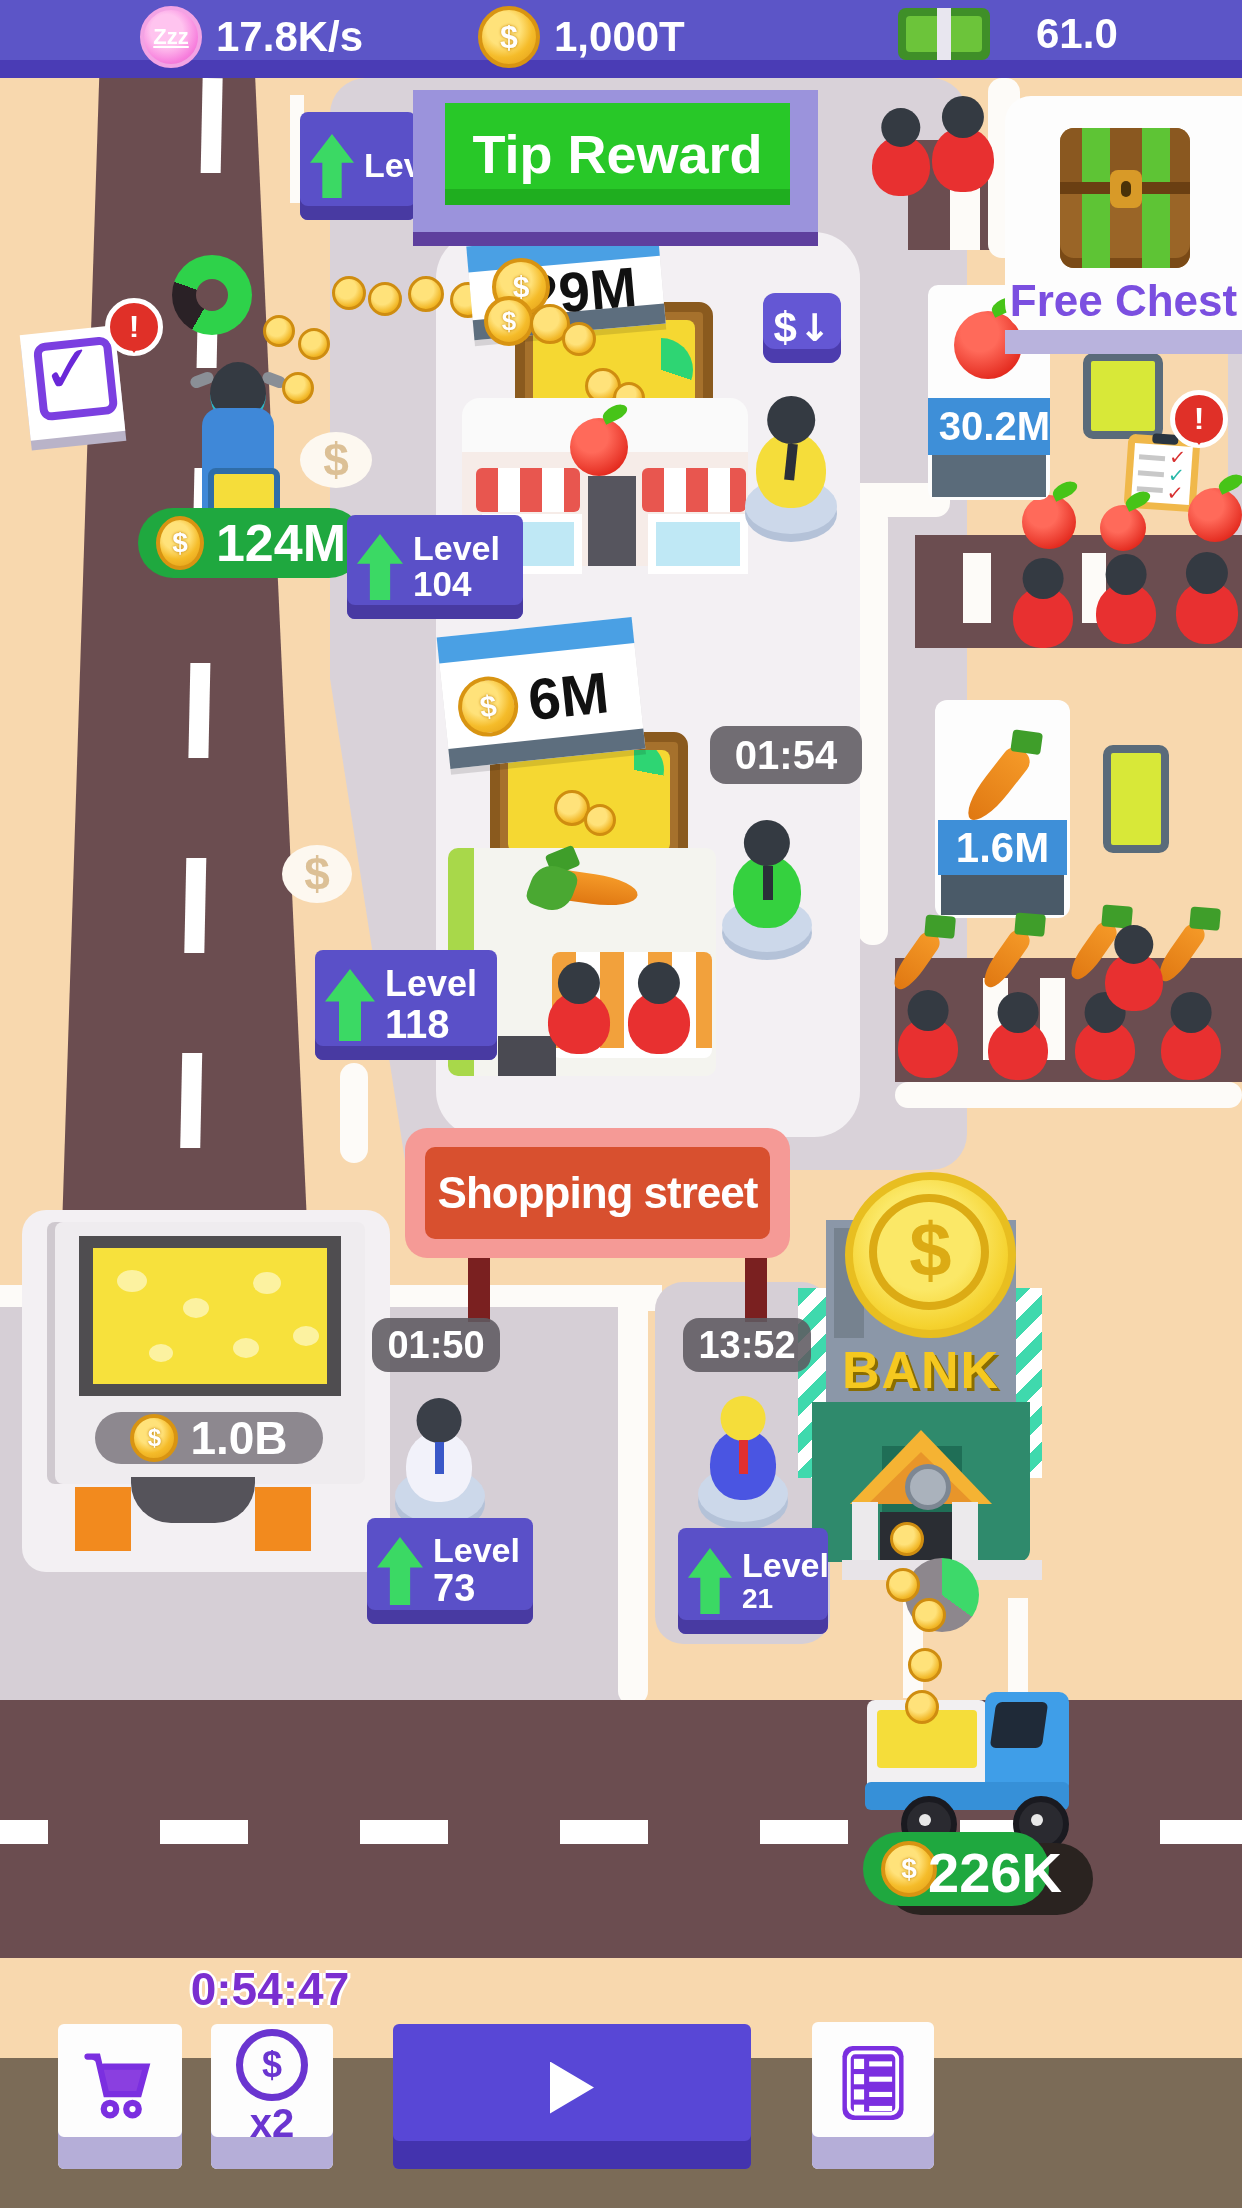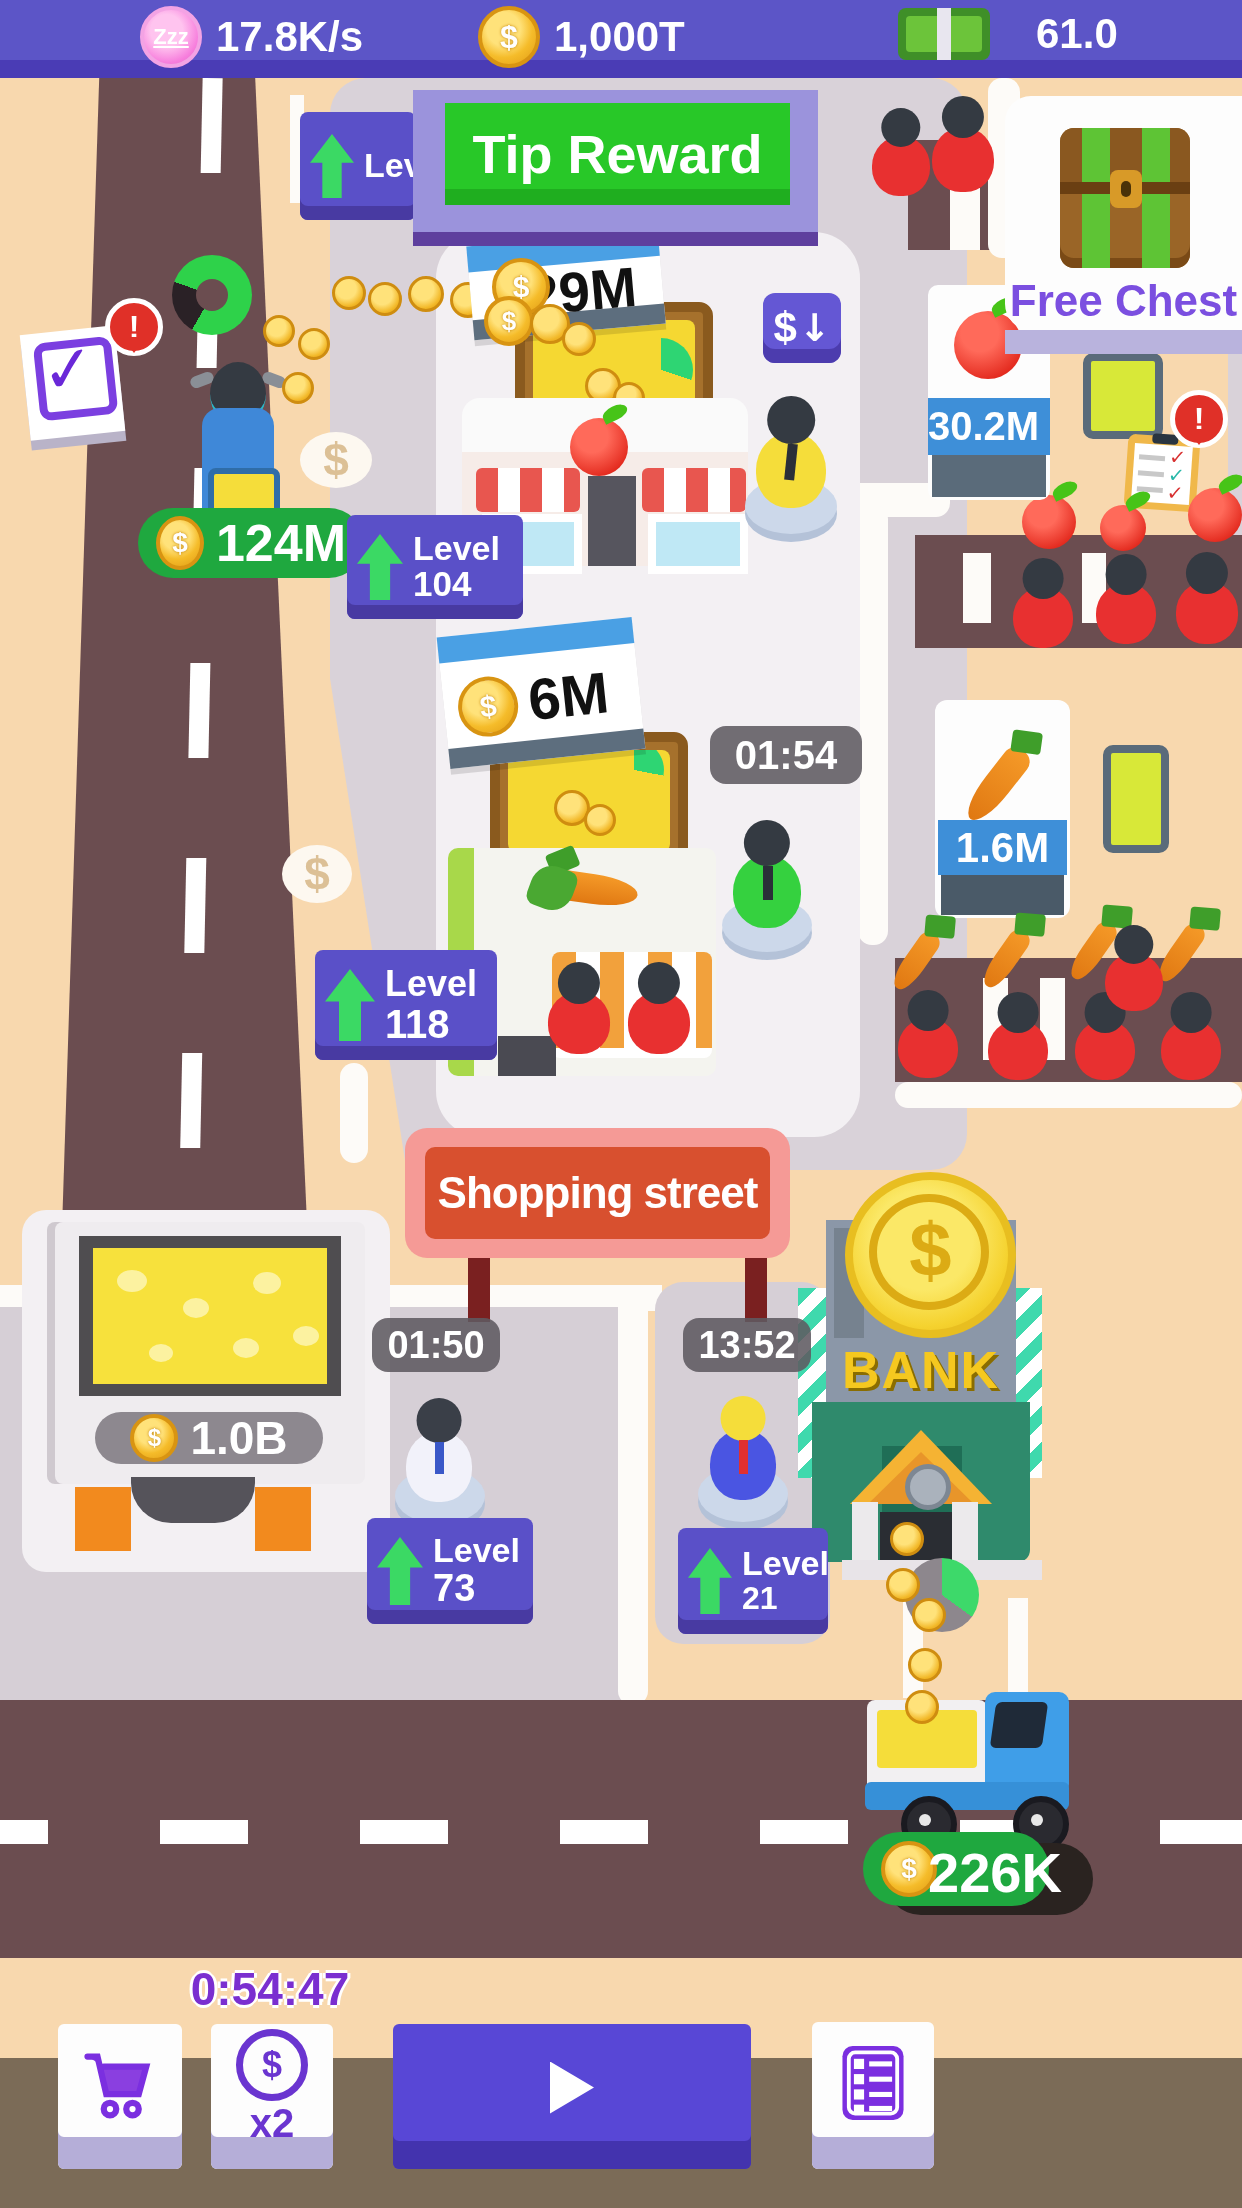--- a/index.html
+++ b/index.html
@@ -231,21 +231,21 @@
     <div class="c-body" style="background:#e83030;"></div>
       <div class="c-head" style="background:#343a42;"></div>
     </div>
   <div class="abs cust" style="left:932px;top:96px;width:62px;height:96px;">
     <div class="c-body" style="background:#e83030;"></div>
       <div class="c-head" style="background:#343a42;"></div>
     </div>
 
   <div class="abs" style="left:928px;top:285px;width:122px;height:215px;background:#fdfdfd;border-radius:10px;z-index:4;">
     <div class="abs apple" style="left:26px;top:26px;width:68px;height:68px;"></div>
-    <div class="abs" style="left:0;top:113px;width:122px;height:57px;background:#3e8fd8;display:flex;align-items:center;justify-content:flex-start;">
+    <div class="abs" style="left:0;top:113px;width:122px;height:57px;background:#3e8fd8;display:flex;align-items:center;justify-content:flex-end;">
       <span class="txt" style="font-size:40px;">30.2M</span>
       </div>
     <div class="abs" style="left:4px;top:170px;width:114px;height:42px;background:#5a6b7a;"></div>
   </div>
   <div class="abs" style="left:1083px;top:353px;width:64px;height:70px;background:#d8e838;border:8px solid #5a6b7a;border-radius:10px;"></div>
 
   <div class="abs" style="left:1126px;top:436px;width:72px;height:74px;background:#f0b84a;border-radius:8px;transform:rotate(4deg);">
     <div class="abs" style="left:7px;top:9px;width:58px;height:58px;background:#fff;"></div>
     <div class="abs" style="left:24px;top:-2px;width:26px;height:10px;background:#2a3540;border-radius:4px;"></div>
     <div class="abs" style="left:12px;top:20px;width:26px;height:5px;background:#c8c8c8;"></div>
@@ -432,21 +432,21 @@
   <div class="abs cust" style="left:710px;top:1396px;width:66px;height:104px;">
     <div class="c-body" style="background:#4a55e2;"></div>
       <div class="c-head" style="background:#f5dd3a;"></div>
     <div class="abs" style="left:29px;top:44px;width:9px;height:34px;background:#e03030;"></div>
     </div>
 
   <div class="abs lvl" style="left:678px;top:1528px;width:130px;height:94px;z-index:7;">
     <div class="up-arrow" style="width:44px;height:66px;flex:none;"></div>
     <div class="lvl-col">
         <span style="font-size:34px;">Level</span>
-      <span style="font-size:32px;">21</span>
+      <span style="font-size:28px;">21</span>
       </div>
   </div>
 
   <div class="abs" style="left:905px;top:1558px;width:74px;height:74px;border-radius:50%;background:conic-gradient(#3dd96a 0 35%,#8d878d 35% 100%);z-index:6;"></div>
   <div class="abs coin-sm" style="left:890px;top:1522px;width:28px;height:28px;z-index:7;"></div>
   <div class="abs coin-sm" style="left:886px;top:1568px;width:28px;height:28px;z-index:7;"></div>
   <div class="abs coin-sm" style="left:912px;top:1598px;width:28px;height:28px;z-index:7;"></div>
   <div class="abs coin-sm" style="left:908px;top:1648px;width:28px;height:28px;z-index:7;"></div>
   <div class="abs coin-sm" style="left:905px;top:1690px;width:28px;height:28px;z-index:7;"></div>
   <div class="abs mark" style="left:903px;top:1598px;width:20px;height:100px;"></div>

